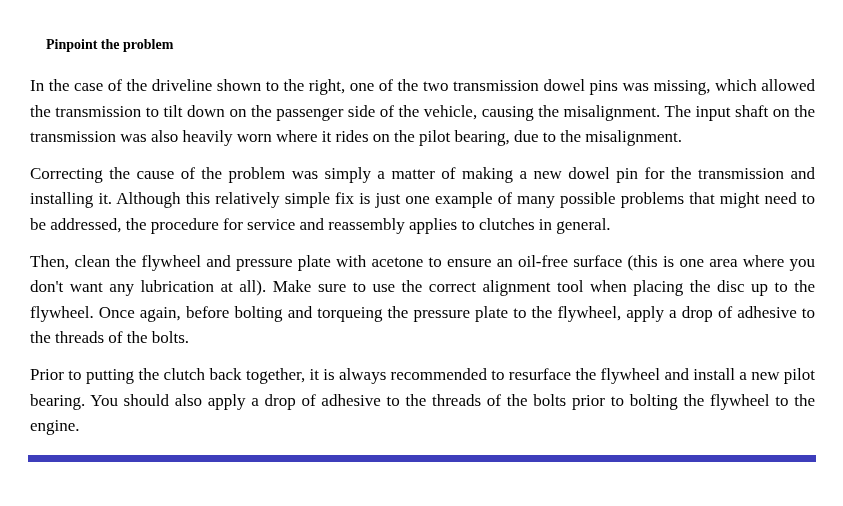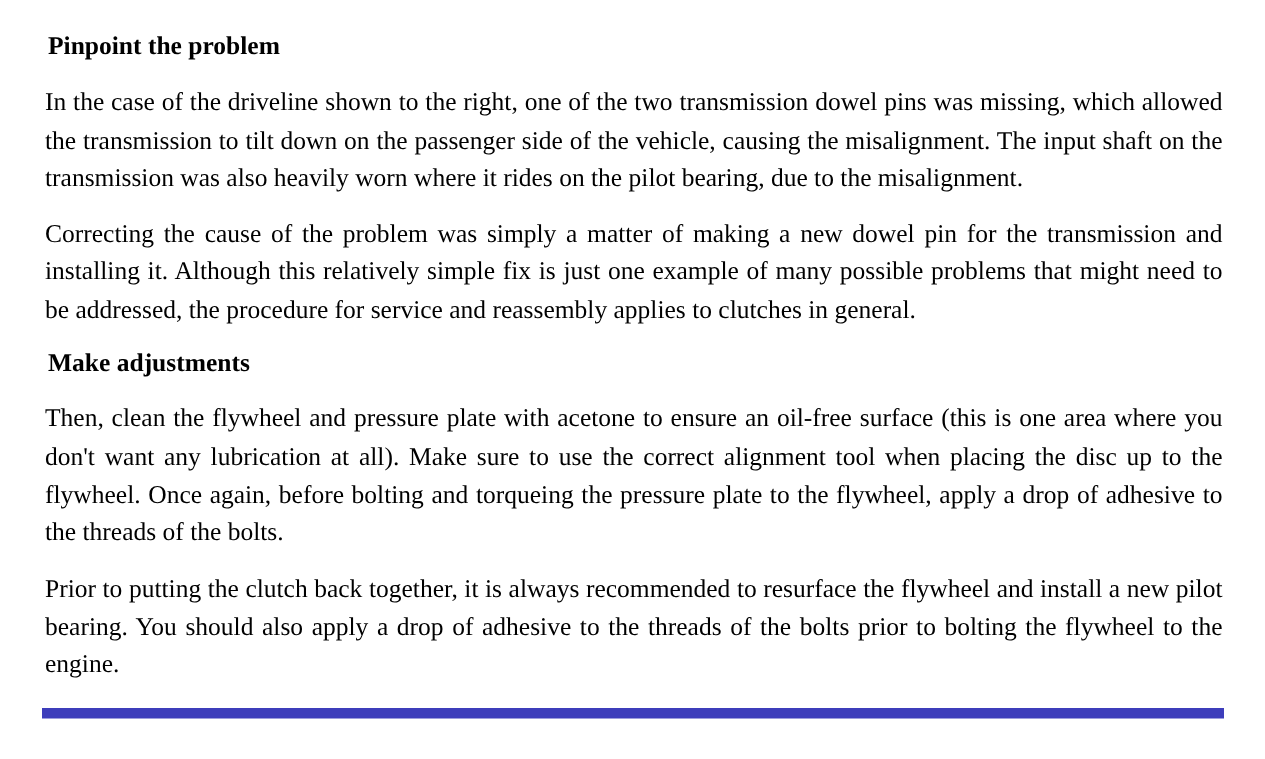--- a/index.html
+++ b/index.html
@@ -14,24 +14,24 @@
     font-family: "Liberation Serif", "DejaVu Serif", serif;
     color: #000000;
   }
   .page {
     box-sizing: border-box;
     width: 843px;
     height: 506px;
     padding: 16px 28px 0 30px;
   }
   .heading {
-    font-size: 17px;
+    font-size: 14px;
     line-height: 25.3px;
     font-weight: bold;
-    margin: 2px;
+    margin: 16px;
     text-align: left;
   }
   .para {
     font-size: 17px;
     line-height: 25.3px;
     margin: 12px 0 10px 0;
     text-align: justify;
     text-justify: inter-word;
   }
   .divider {
@@ -45,21 +45,20 @@
 <body>
 
 <div class="page">
 
   <h3 class="heading">Pinpoint the problem</h3>
 
   <p class="para">In the case of the driveline shown to the right, one of the two transmission dowel pins was missing, which allowed the transmission to tilt down on the passenger side of the vehicle, causing the misalignment. The input shaft on the transmission was also heavily worn where it rides on the pilot bearing, due to the misalignment.</p>
 
   <p class="para">Correcting the cause of the problem was simply a matter of making a new dowel pin for the transmission and installing it. Although this relatively simple fix is just one example of many possible problems that might need to be addressed, the procedure for service and reassembly applies to clutches in general.</p>
 
-  <h3 class="heading">Make adjustments</h3>
 
   <p class="para">Then, clean the flywheel and pressure plate with acetone to ensure an oil-free surface (this is one area where you don't want any lubrication at all). Make sure to use the correct alignment tool when placing the disc up to the flywheel. Once again, before bolting and torqueing the pressure plate to the flywheel, apply a drop of adhesive to the threads of the bolts.</p>
 
   <p class="para">Prior to putting the clutch back together, it is always recommended to resurface the flywheel and install a new pilot bearing. You should also apply a drop of adhesive to the threads of the bolts prior to bolting the flywheel to the engine.</p>
 
   <div class="divider" style="background: rgb(61, 61, 187);"></div>
 
 </div>
 
 </body></html>

